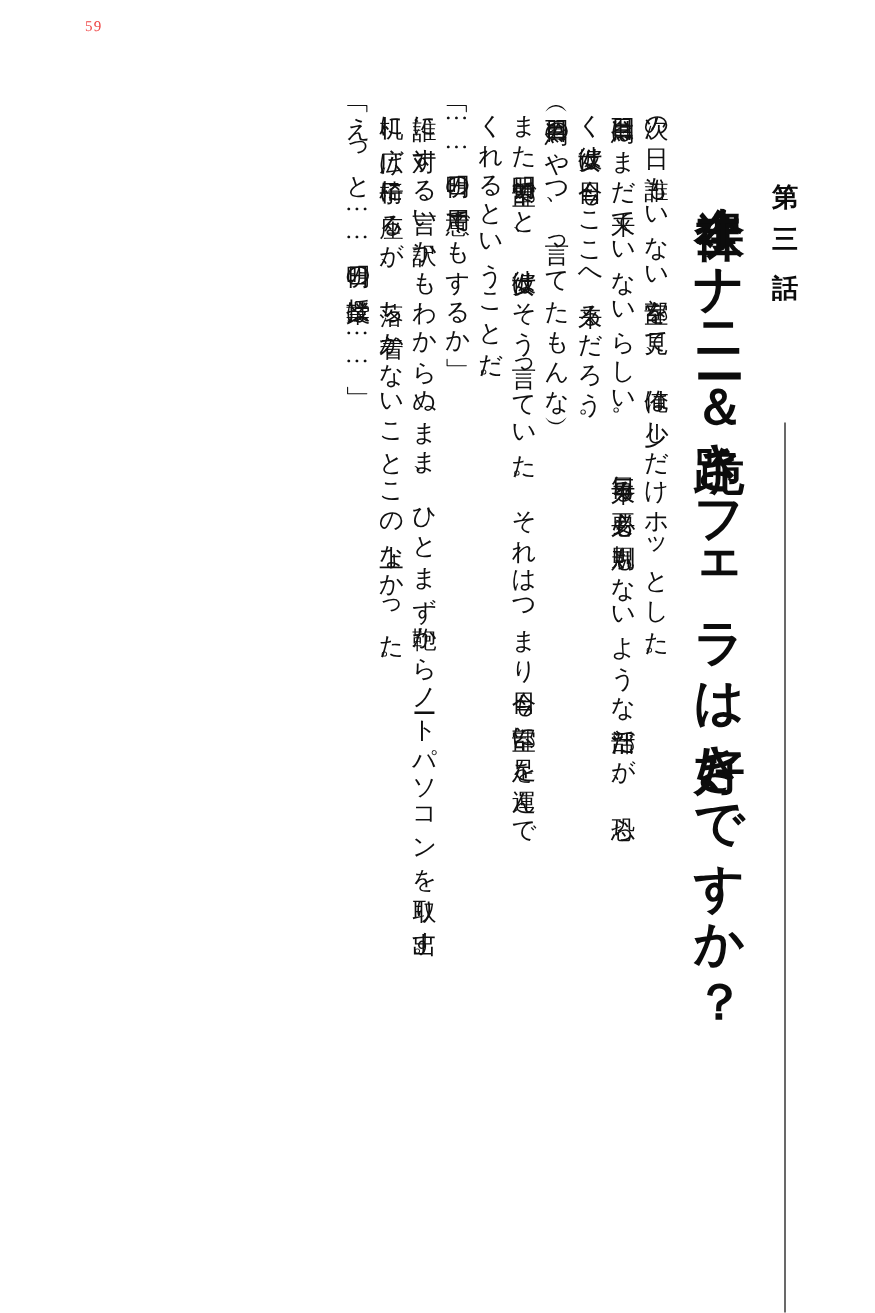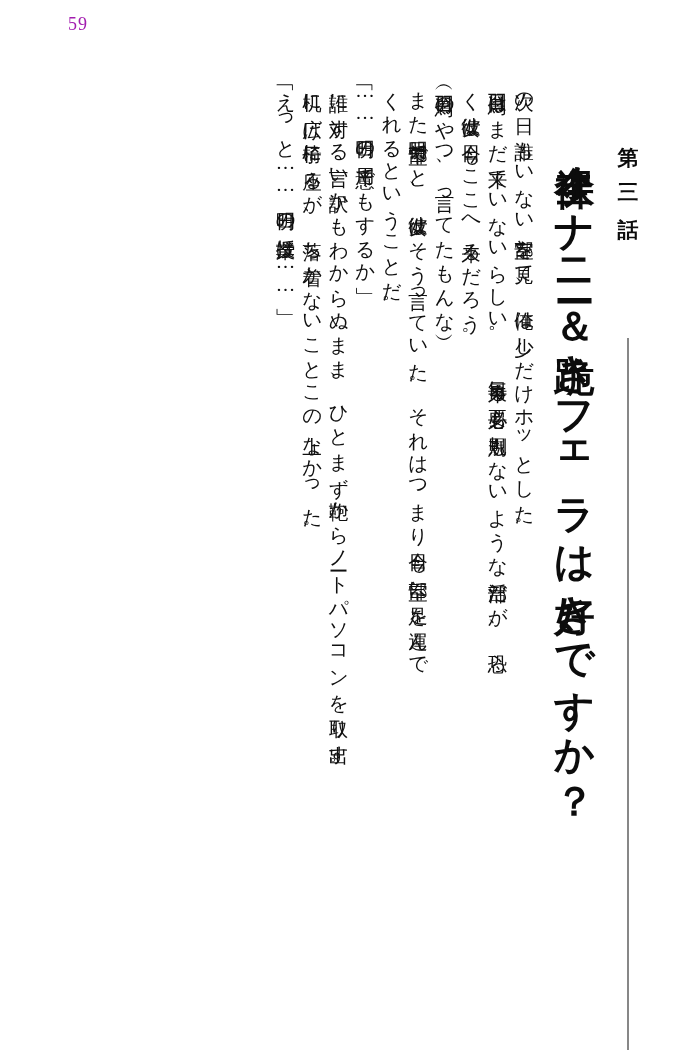--- a/index.html
+++ b/index.html
@@ -20,23 +20,23 @@
     position: absolute;
     inset: 0;
     background: #ffffff;
   }
 
   
   .page-number {
     position: absolute;
     top: 14px;
     left: 68px;
-    font-size: 18px;
+    font-size: 12px;
     letter-spacing: 1px;
-    color: #a21caf;
+    color: #ef4444;
     font-family: "Liberation Serif", "DejaVu Serif", serif;
   }
 
   
   .text-block {
     position: absolute;
     top: 78px;
     right: 44px;
     left: 30px;
     bottom: 40px;

